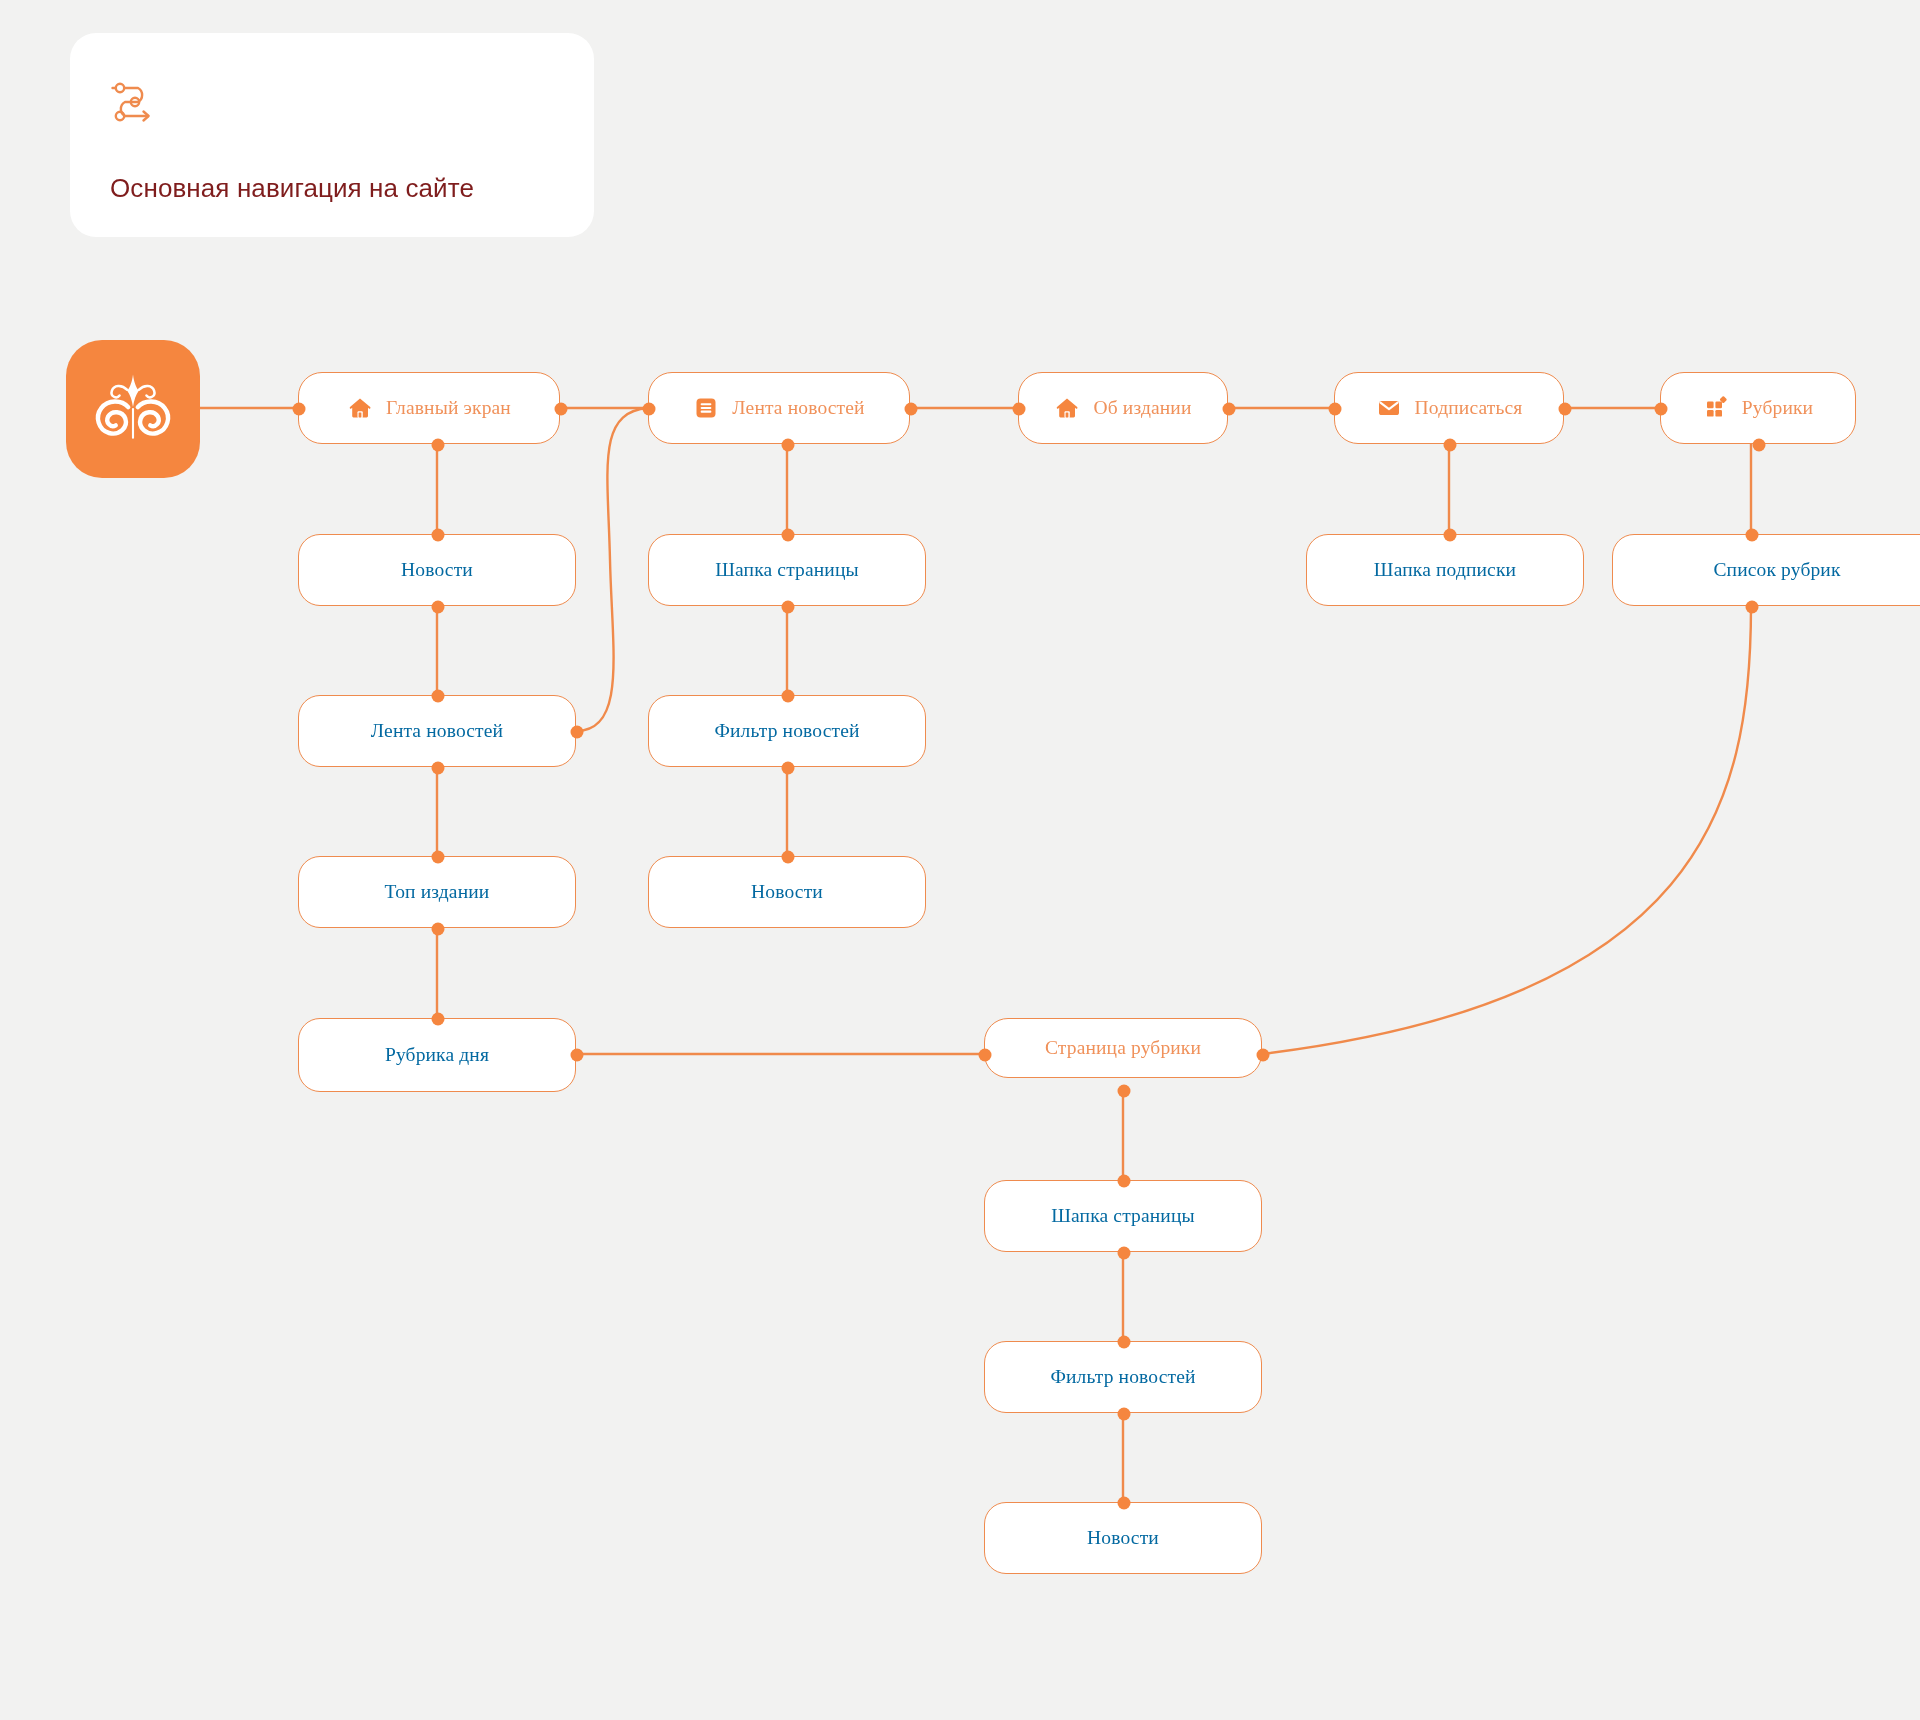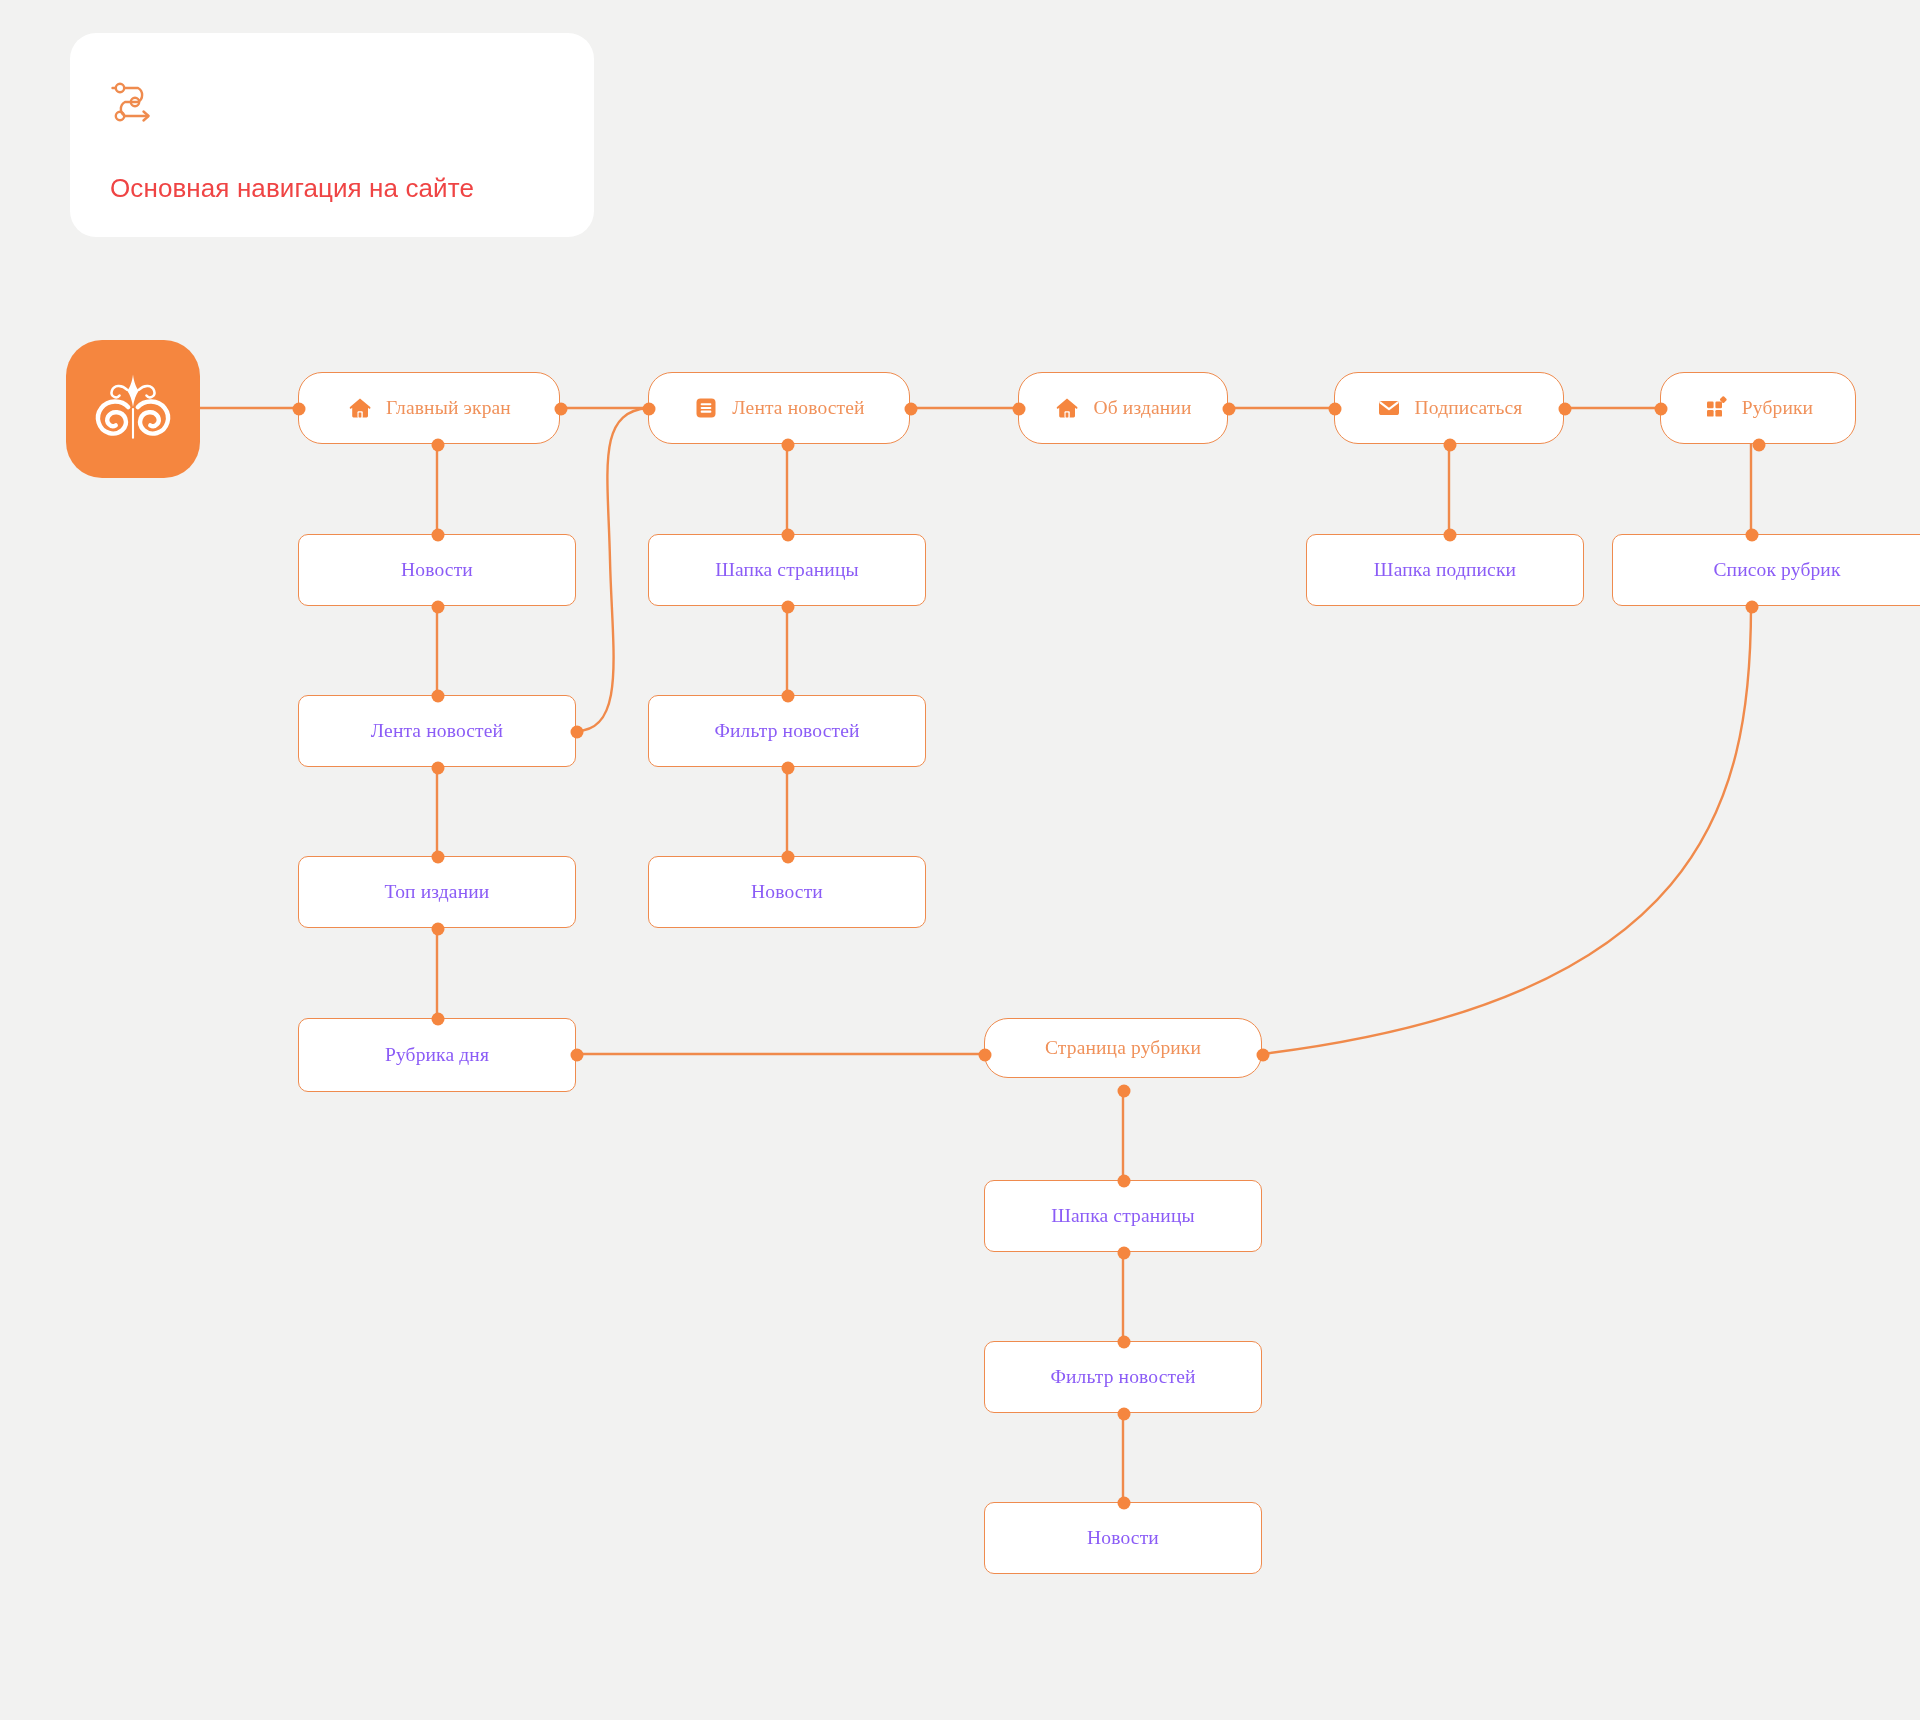--- a/index.html
+++ b/index.html
@@ -29,21 +29,21 @@
     padding: 46px 40px 0 40px;
   }
   #title-card .route-icon {
     width: 46px;
     height: 46px;
     display: block;
   }
   #title-card .card-title {
     margin-top: 48px;
     font-size: 26px;
-    color: #ef4444;
+    color: #7f1d1d;
     letter-spacing: 0.1px;
     line-height: 1.2;
   }
 
   
   #edges {
     position: absolute;
     left: 0;
     top: 0;
     width: 1920px;
@@ -65,27 +65,27 @@
     justify-content: center;
   }
   #logo-tile svg { display: block; }
 
   
   .node {
     position: absolute;
     box-sizing: border-box;
     background: #ffffff;
     border: 1.6px solid #ef8b4e;
-    border-radius: 10px;
+    border-radius: 22px;
     display: flex;
     align-items: center;
     justify-content: center;
     gap: 13px;
     font-size: 19.5px;
-    color: #8b5cf6;
+    color: #0369a1;
     white-space: nowrap;
     letter-spacing: 0.15px;
   }
   .node.primary {
     color: #f0915a;
     border-radius: 24px;
   }
   .node .nicon {
     width: 26px;
     height: 26px;

